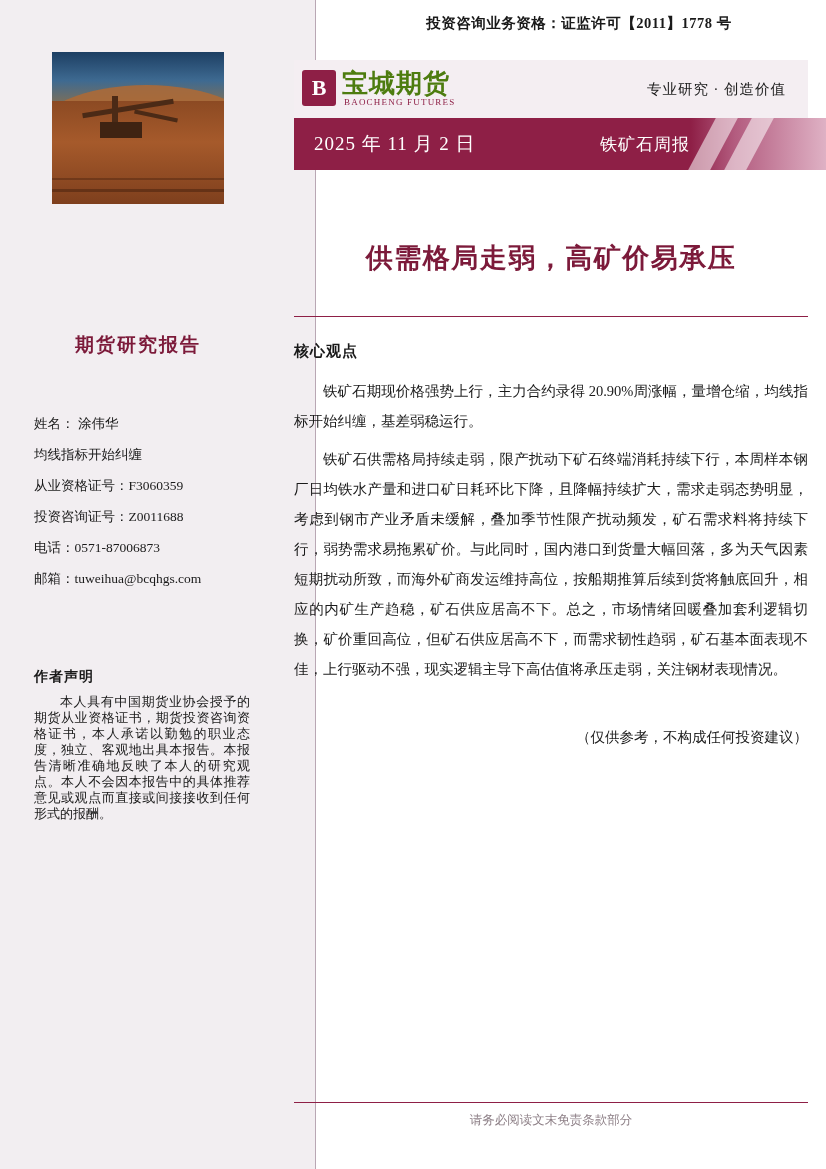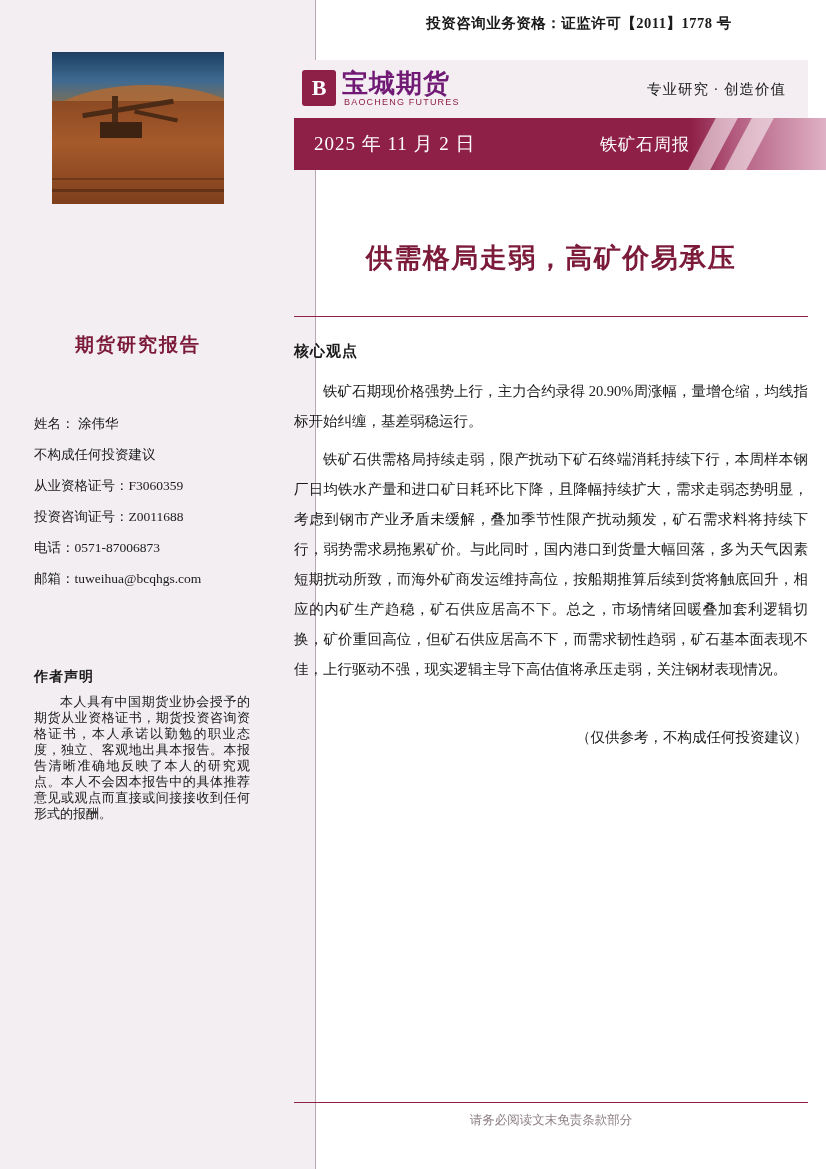--- a/index.html
+++ b/index.html
@@ -211,30 +211,30 @@
     font-size: 22px;
     line-height: 36px;
     text-align: center;
     font-weight: bold;
   }
   .logo-cn {
     position: absolute;
     left: 40px; top: 0;
     font-size: 26px;
     font-weight: bold;
-    color: #701a75;
+    color: #4d7c0f;
     letter-spacing: 1px;
   }
   .logo-en {
     position: absolute;
     left: 42px; top: 31px;
     font-size: 9px;
     color: #8e1f46;
     letter-spacing: 1.2px;
-    font-family: Liberation Sans, sans-serif;
+    font-family: Liberation Serif, serif;
   }
   .slogan {
     position: absolute;
     right: 22px;
     top: 20px;
     font-size: 14.5px;
     letter-spacing: 1px;
   }
 
   .mast-bar {
@@ -353,21 +353,21 @@
       <div class="tower"></div>
       <div class="body"></div>
       <div class="arm"></div>
     </div>
   </div>
 
   <div class="sidebar-title">期货研究报告</div>
 
   <div class="meta-list">
     <div class="row">姓名： 涂伟华</div>
-    <div class="row">不构成任何投资建议</div>
+    <div class="row">均线指标开始纠缠</div>
     <div class="row">从业资格证号：F3060359</div>
     <div class="row">投资咨询证号：Z0011688</div>
     <div class="row">电话：0571-87006873</div>
     <div class="row">邮箱：tuweihua@bcqhgs.com</div>
   </div>
 
   <div class="declare-title">作者声明</div>
   <div class="declare-body">本人具有中国期货业协会授予的期货从业资格证书，期货投资咨询资格证书，本人承诺以勤勉的职业态度，独立、客观地出具本报告。本报告清晰准确地反映了本人的研究观点。本人不会因本报告中的具体推荐意见或观点而直接或间接接收到任何形式的报酬。</div>
 </div>
 

